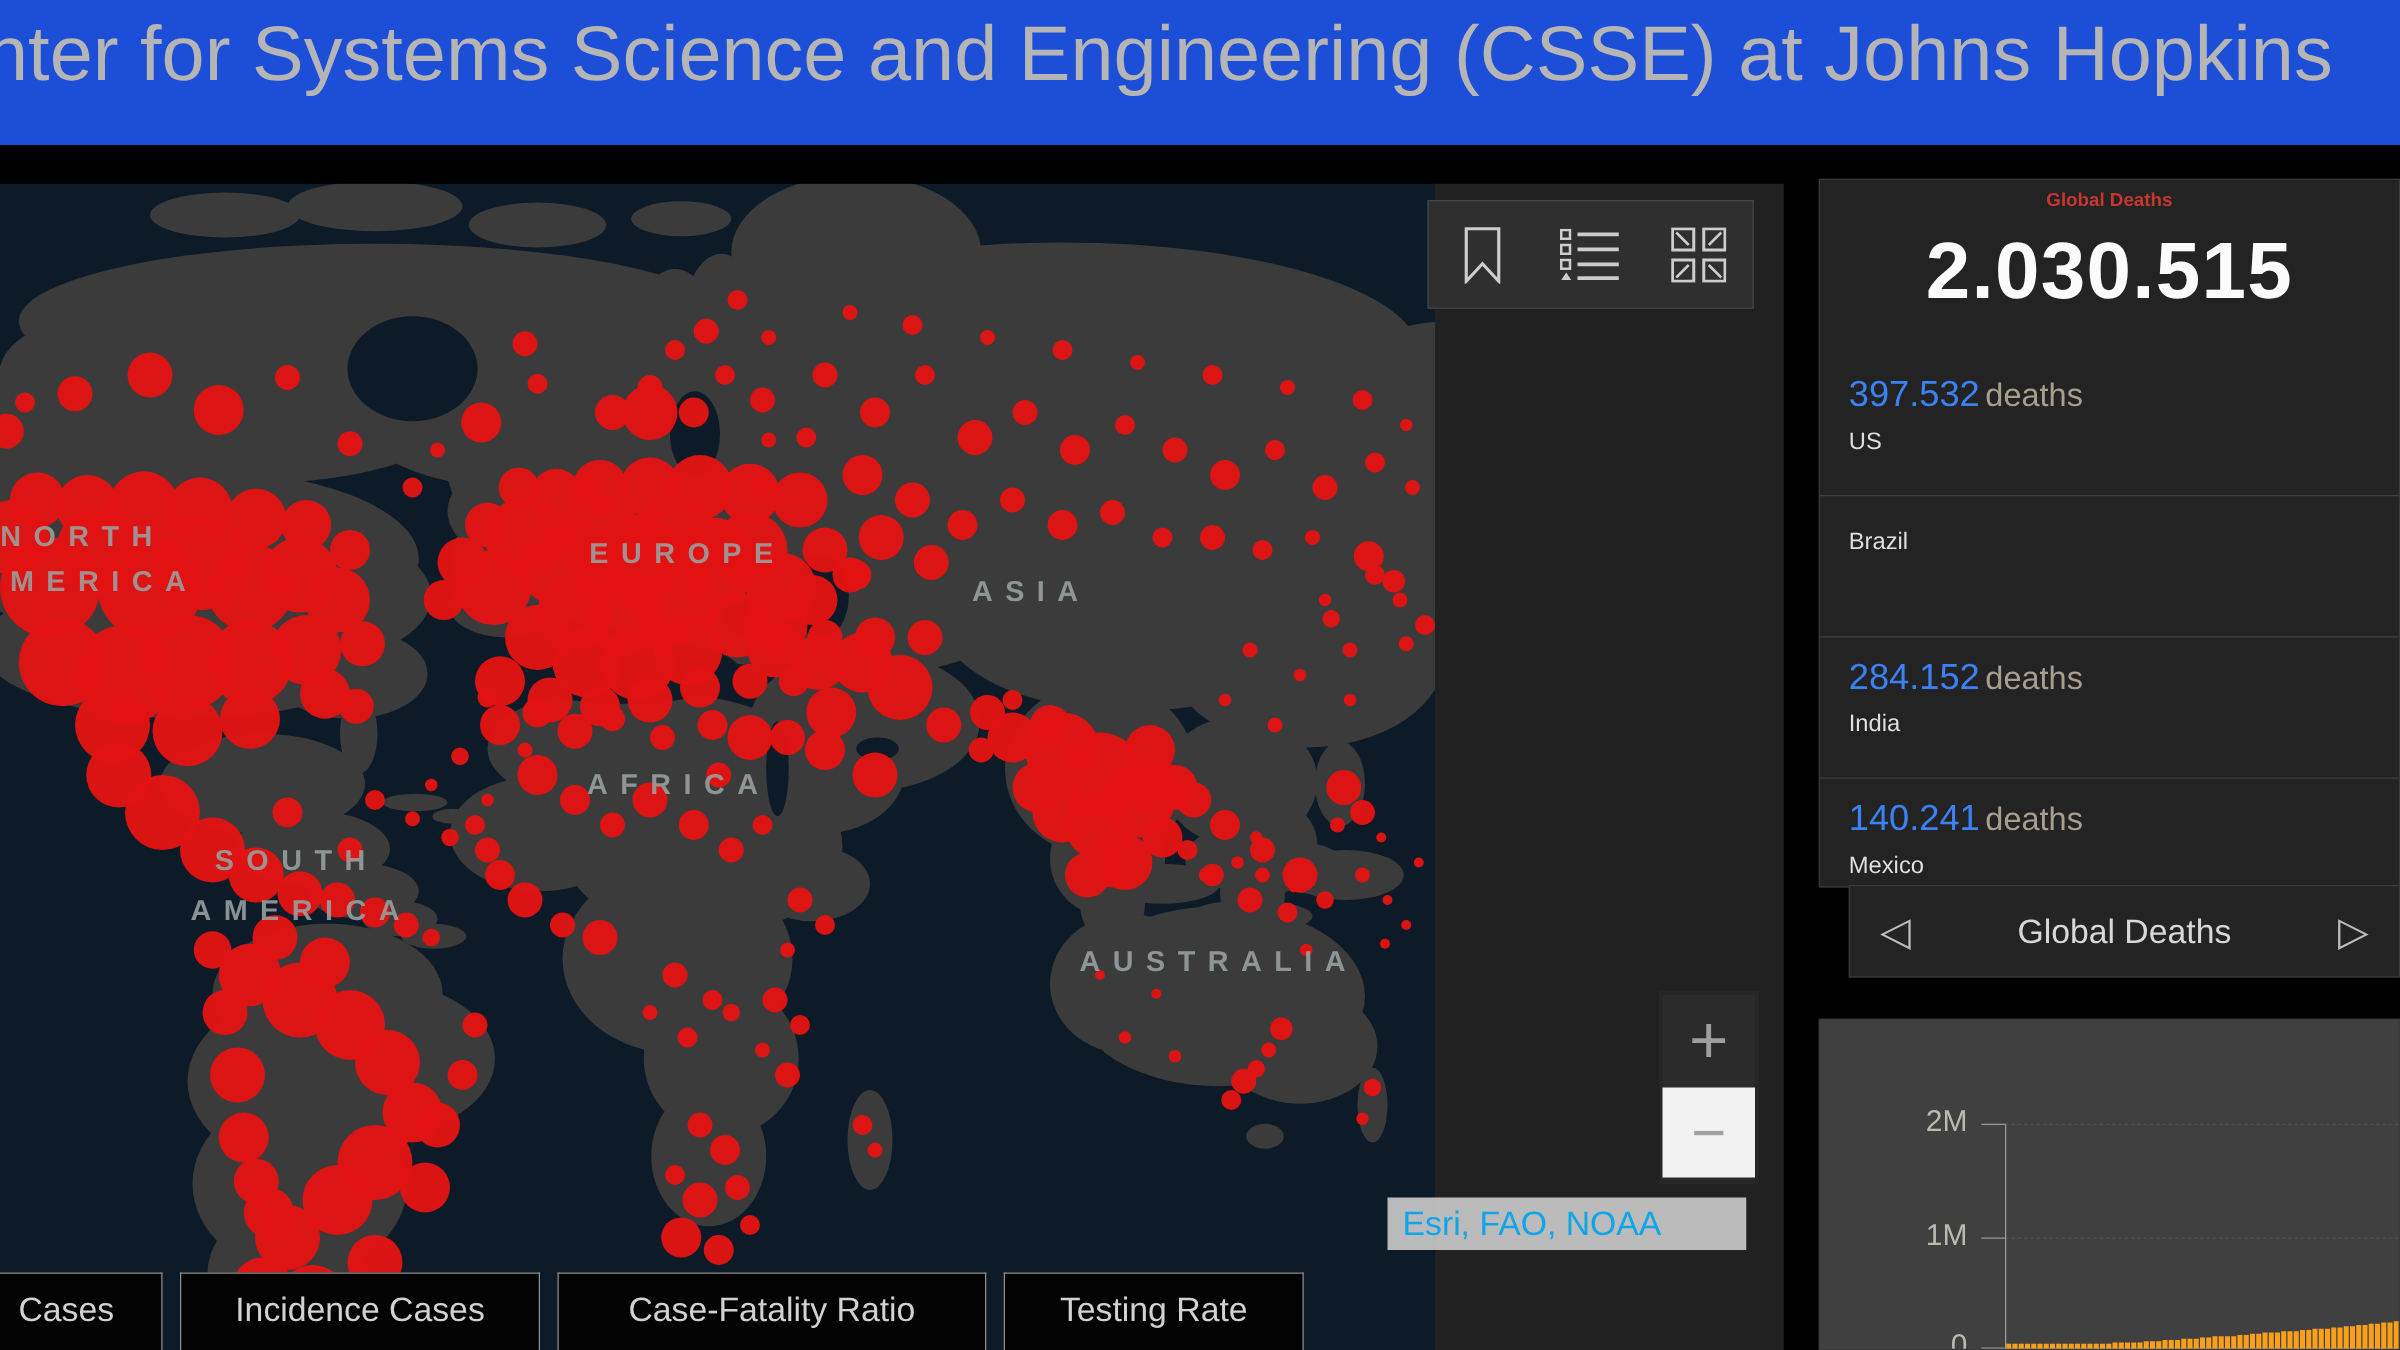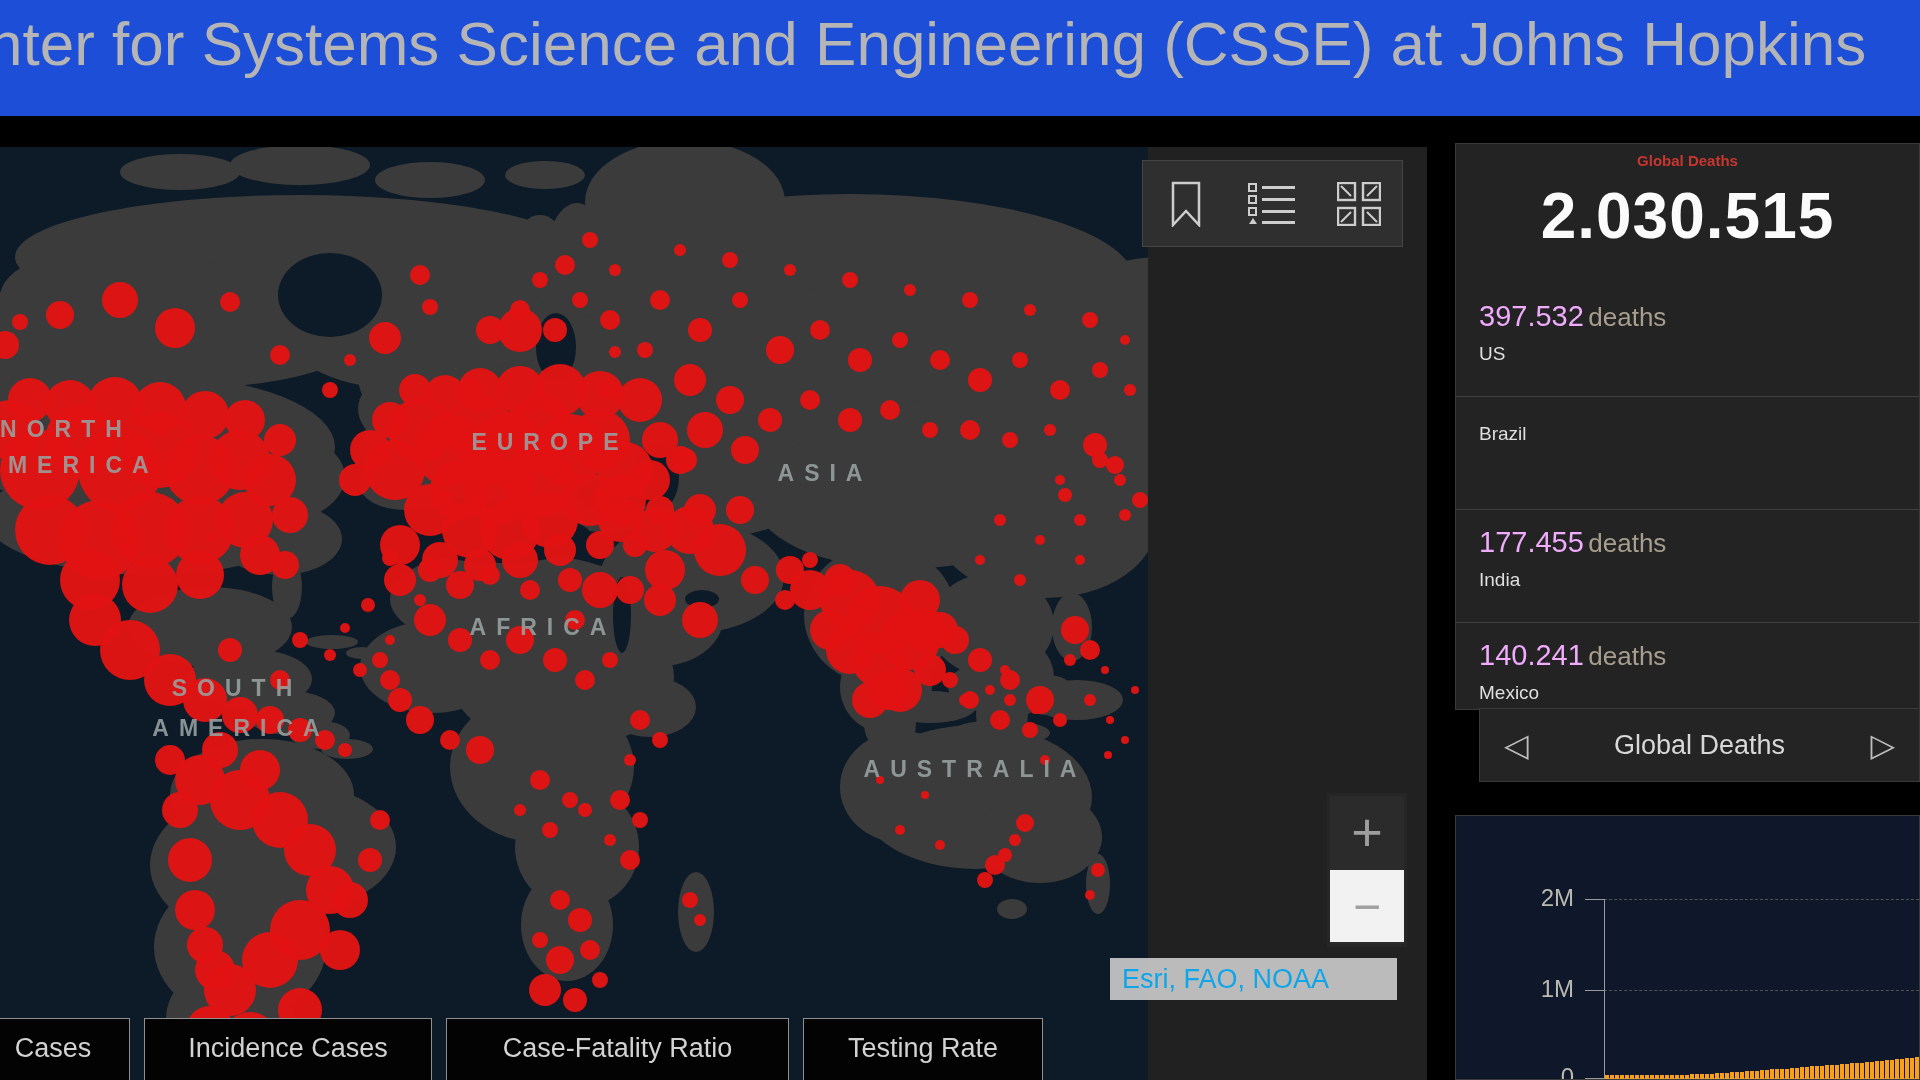--- a/index.html
+++ b/index.html
@@ -50,35 +50,35 @@
 
   
   #deaths { position:absolute; left:1455px; top:143px; width:465px; height:567px;
             background:#232323; border:1px solid #3a3a3a; overflow:hidden; }
   #deaths .ptitle { margin-top:8px; text-align:center; font-size:15px;
                     font-weight:700; color:#c8372f; }
   #deaths .total { margin-top:10px; text-align:center; font-size:64px;
                    font-weight:700; color:#fbfbfb; letter-spacing:1px; }
   #deathlist { position:absolute; left:0; top:140px; width:465px; }
   .ditem { height:113px; padding:16px 0 0 23px; border-bottom:1px solid #3f3f3f; }
-  .ditem .cnt  { font-size:29px; color:#f0abfc; }
+  .ditem .cnt  { font-size:29px; color:#3b82f6; }
   .ditem .unit { font-size:26px; color:#a79e8e; }
   .ditem .region { margin-top:10px; font-size:19px; color:#dfdfdf; }
 
   #panelnav { position:absolute; left:1479px; top:708px; width:441px; height:74px;
               background:#242424; border:1px solid #3a3a3a; }
   #panelnav .navlabel { text-align:center; line-height:72px; font-size:27px;
                         color:#d8d8d8; }
   .navarrow { position:absolute; top:50%; transform:translateY(-50%);
               font-size:32px; color:#bdbdbd; cursor:pointer; }
   #navprev { left:24px; } #navnext { right:24px; }
 
   
   #chartpanel { position:absolute; left:1455px; top:815px; width:465px; height:265px;
-                background:#0f172a; border:1px solid #3a3a3a; overflow:hidden; }
+                background:#404040; border:1px solid #3a3a3a; overflow:hidden; }
   .grid { position:absolute; left:148px; right:0; height:0;
           border-top:1px dashed #525252; }
   #baseline { position:absolute; left:148px; right:0; top:262px; height:1px;
               background:#8a8a8a; }
   #yaxis { position:absolute; left:148px; top:83px; bottom:0; width:1px;
            background:#9a9a9a; }
   .ytick-label { position:absolute; left:40px; width:78px; text-align:right;
                  font-size:24px; color:#b9b9b0; }
   .ytick-stub { position:absolute; left:129px; width:19px; height:0;
                 border-top:1px solid #9a9a9a; }
@@ -552,21 +552,21 @@
   <div class="total">2.030.515</div>
   <div id="deathlist">
       <div class="ditem">
         <div><span class="cnt">397.532</span> <span class="unit">deaths</span></div>
         <div class="region">US</div>
       </div>
       <div class="ditem">
         <div class="region">Brazil</div>
       </div>
       <div class="ditem">
-        <div><span class="cnt">177.455</span> <span class="unit">deaths</span></div>
+        <div><span class="cnt">284.152</span> <span class="unit">deaths</span></div>
         <div class="region">India</div>
       </div>
       <div class="ditem">
         <div><span class="cnt">140.241</span> <span class="unit">deaths</span></div>
         <div class="region">Mexico</div>
       </div>
     </div>
 </aside>
 
 <div id="panelnav">

